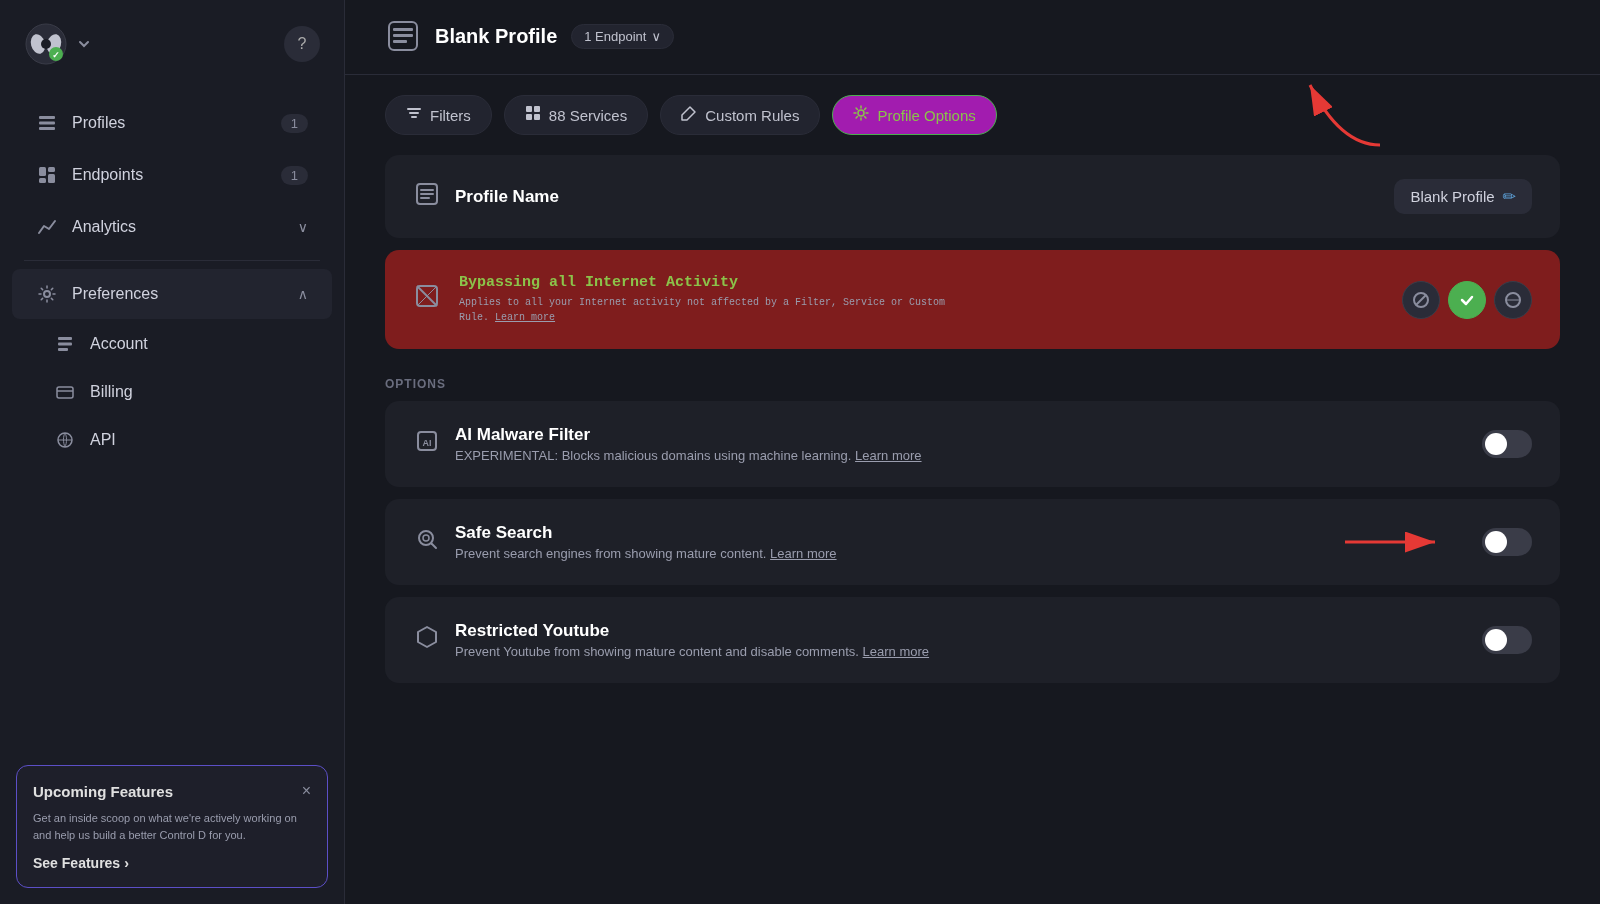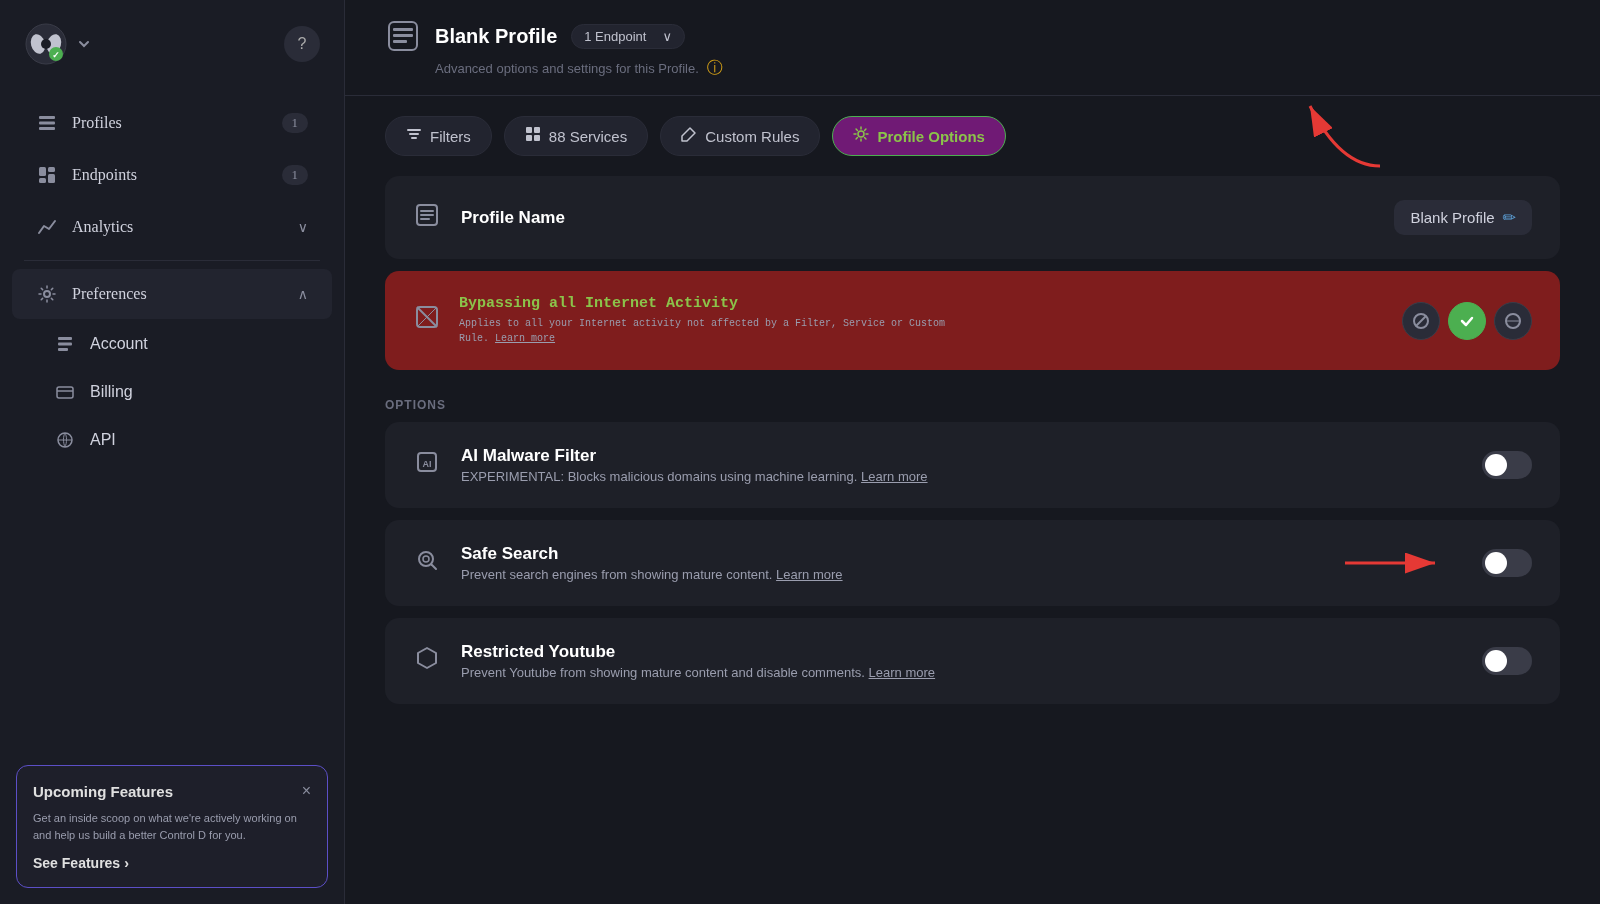--- a/index.html
+++ b/index.html
@@ -59,21 +59,20 @@
 
     .nav-item {
       display: flex;
       align-items: center;
       justify-content: space-between;
       padding: 14px 24px;
       cursor: pointer;
       border-radius: 8px;
       margin: 2px 12px;
       transition: background 0.15s;
-      font-family: Liberation Serif, serif;
     }
 
     .nav-item.active {
       background: #22242f;
     }
 
     .nav-item-left {
       display: flex;
       align-items: center;
       gap: 14px;
@@ -205,21 +204,21 @@
 
     .topbar-title {
       font-size: 20px;
       font-weight: 700;
       color: #fff;
     }
 
     .endpoint-badge {
       display: flex;
       align-items: center;
-      gap: 16px;
+      gap: 5px;
       background: #22242f;
       border: 1px solid #2a2c38;
       border-radius: 20px;
       padding: 4px 12px;
       font-size: 13px;
       color: #c0c2ce;
       cursor: pointer;
     }
 
     .topbar-subtitle {
@@ -248,24 +247,24 @@
       border: 1px solid #2a2c38;
       border-radius: 24px;
       padding: 9px 20px;
       color: #c0c2ce;
       font-size: 15px;
       cursor: pointer;
       transition: all 0.15s;
     }
 
     .tab-btn.active {
-      background: #701a75;
+      background: #a21caf;
       border-color: #4caf50;
       color: #8bc34a;
-      font-weight: 700;
+      font-weight: 400;
     }
 
     .tab-icon {
       font-size: 16px;
     }
 
     
     .content {
       flex: 1;
       overflow-y: auto;
@@ -278,21 +277,21 @@
       padding: 24px 28px;
       margin-bottom: 12px;
       display: flex;
       align-items: center;
       justify-content: space-between;
     }
 
     .section-card-left {
       display: flex;
       align-items: center;
-      gap: 20px;
+      gap: 14px;
     }
 
     .card-icon {
       font-size: 22px;
       color: #8a8d9e;
       width: 28px;
       text-align: center;
     }
 
     .card-title {
@@ -577,24 +576,20 @@
             <rect x="6" y="8" width="20" height="3" rx="1" fill="#8a8d9e"></rect>
             <rect x="6" y="14" width="20" height="3" rx="1" fill="#8a8d9e"></rect>
             <rect x="6" y="20" width="14" height="3" rx="1" fill="#8a8d9e"></rect>
           </svg>
       </div>
       <span class="topbar-title">Blank Profile</span>
       <div class="endpoint-badge">
         <span>1 Endpoint</span>
         <span>∨</span>
       </div>
-    </div>
-    <div class="topbar-subtitle">
-      <span>Advanced options and settings for this Profile.</span>
-      <span style="color:#d4a017; font-size:16px;">ⓘ</span>
     </div>
   </div>
 
   <div class="tabbar relative-tabbar">
     <button class="tab-btn">
       <span class="tab-icon">
         <svg width="16" height="16" viewBox="0 0 16 16" fill="none">
             <path d="M2 4h12M4 8h8M6 12h4" stroke="#c0c2ce" stroke-width="2" stroke-linecap="round"></path>
           </svg>
       </span>

